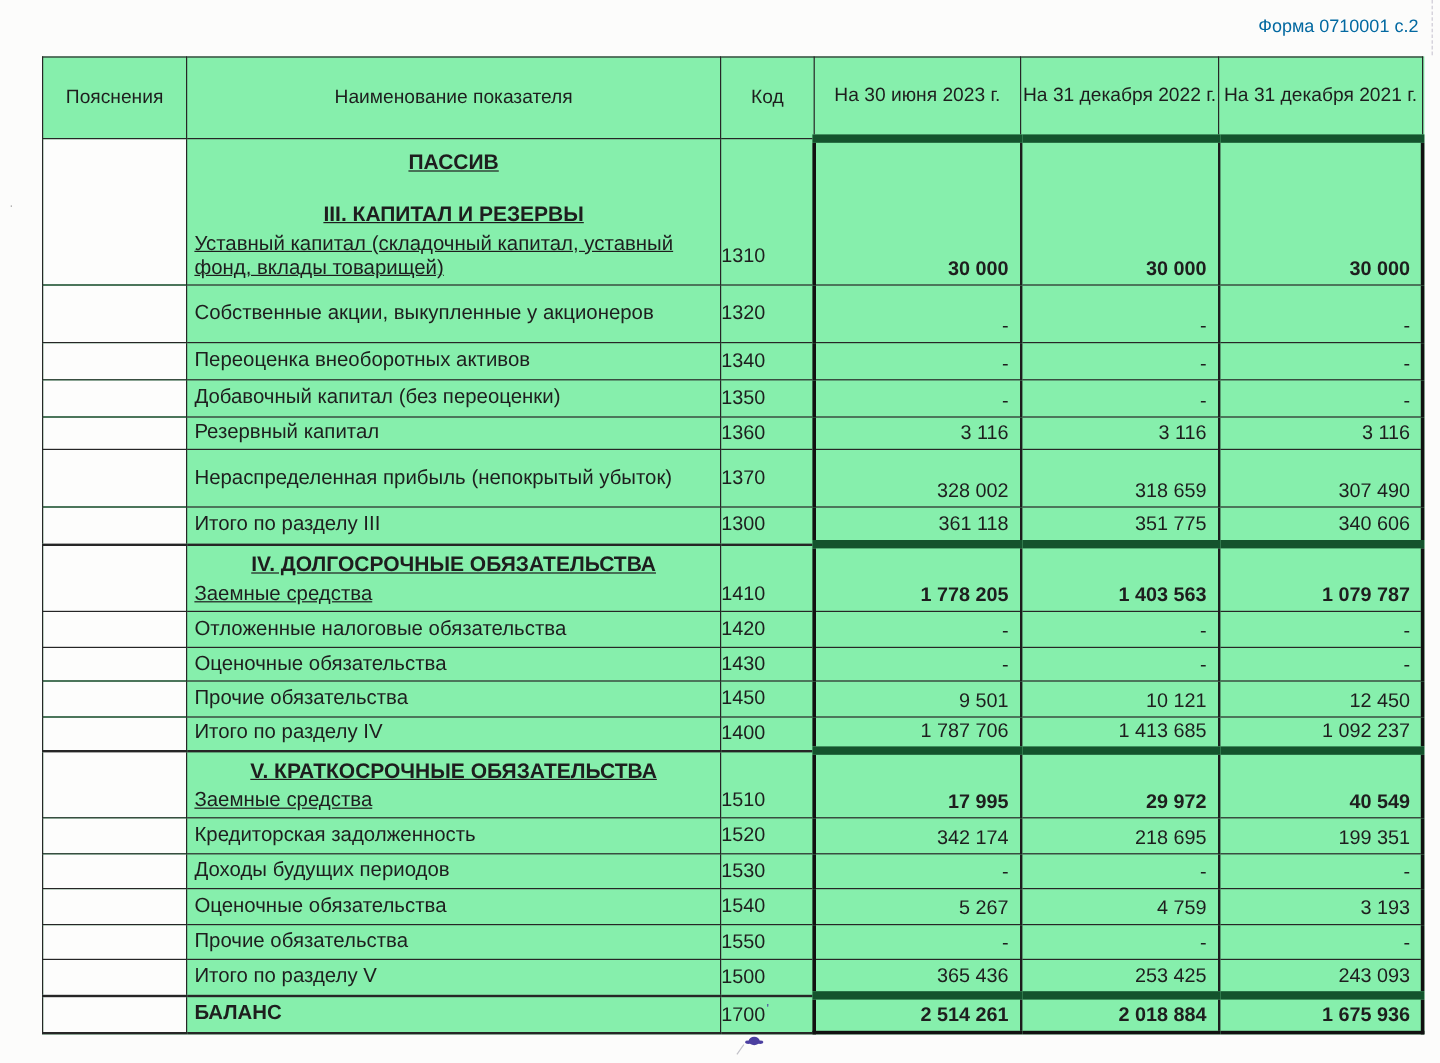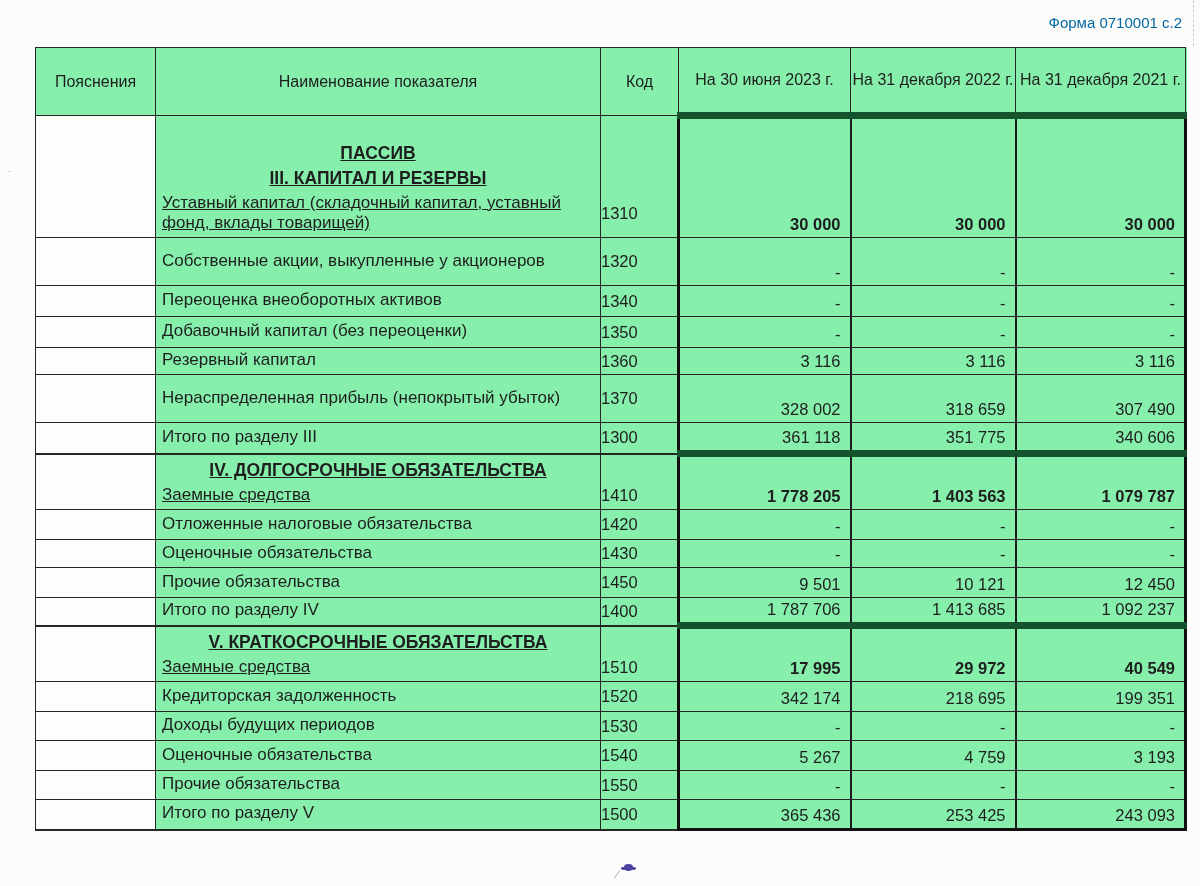--- a/index.html
+++ b/index.html
@@ -38,21 +38,21 @@
     border:1.6px solid #262626;
     padding:0;overflow:hidden;
     font-weight:normal;
   }
   th{font-size:16px;text-align:center;vertical-align:middle;line-height:1.25;}
   td.expl{background:#fdfdfc;}
   td.name{font-size:17px;text-align:left;vertical-align:middle;padding:1px 6px 2px 6px;line-height:1.22;}
   td.name-bottom{vertical-align:bottom;padding-bottom:3px;text-decoration:underline;}
   .sec-h{font-weight:bold;text-align:center;font-size:17.5px;}
   .sec-h-first{margin-top:7px;}
-  .sec-h-second{margin-top:4px;margin-bottom:3px;}
+  .sec-h-second{margin-top:22px;margin-bottom:3px;}
   .sec-h-solo{margin-top:2px;margin-bottom:4px;}
   .lbl{font-size:17px;line-height:1.22;}
   .bold{font-weight:bold;}
   td.code{font-size:16.5px;text-align:left;vertical-align:middle;}
   td.code-b1{vertical-align:bottom;padding-bottom:14px;}
   td.code-b2{vertical-align:bottom;padding-bottom:4px;}
   td.val{
     font-size:16.5px;text-align:right;vertical-align:bottom;
     padding:2px 9px 3px 2px;white-space:nowrap;
   }
@@ -257,17 +257,25 @@
 
   <tr class="gend" style="height:30px">
     <td class="expl"></td>
     <td class="name"><span class="lbl">Итого по разделу V</span></td>
     <td class="code">1500</td>
     <td class="val vfirst">365 436</td>
     <td class="val vmid">253 425</td>
     <td class="val vmid vlast">243 093</td>
   </tr>
 
+  <tr class="gstart gend" style="height:31px">
+    <td class="expl"></td>
+    <td class="name"><span class="lbl bold">БАЛАНС</span></td>
+    <td class="code"><span>1700</span><span class="pen-sup">ʹ</span></td>
+    <td class="val vfirst">2 514 261</td>
+    <td class="val vmid">2 018 884</td>
+    <td class="val vmid vlast">1 675 936</td>
+  </tr>
 </tbody>
   </table>
 
 <div class="pen-dot"></div>
 <div class="pen-slash"></div>
 
 </body></html>

